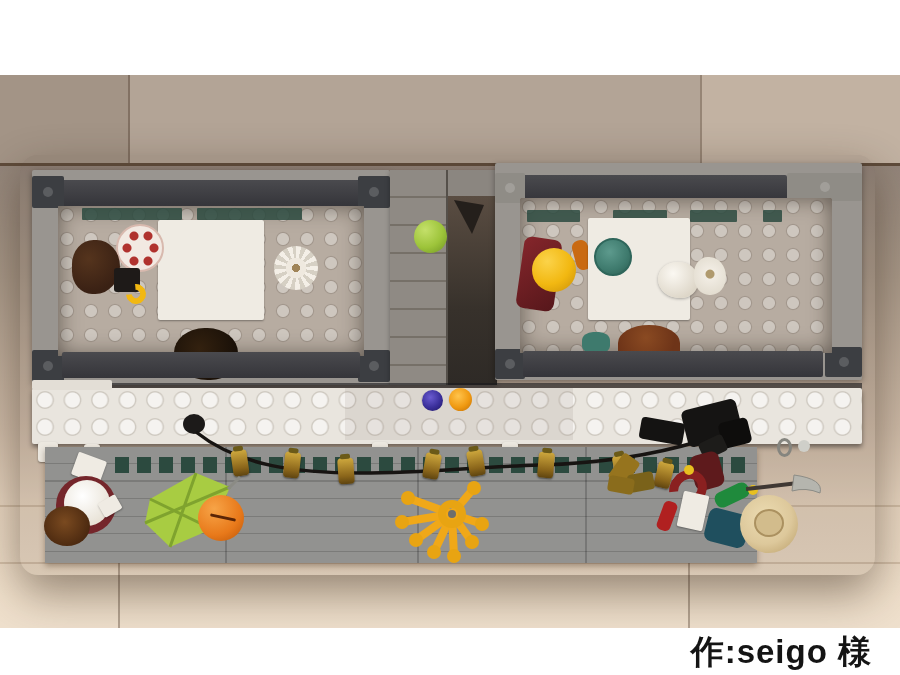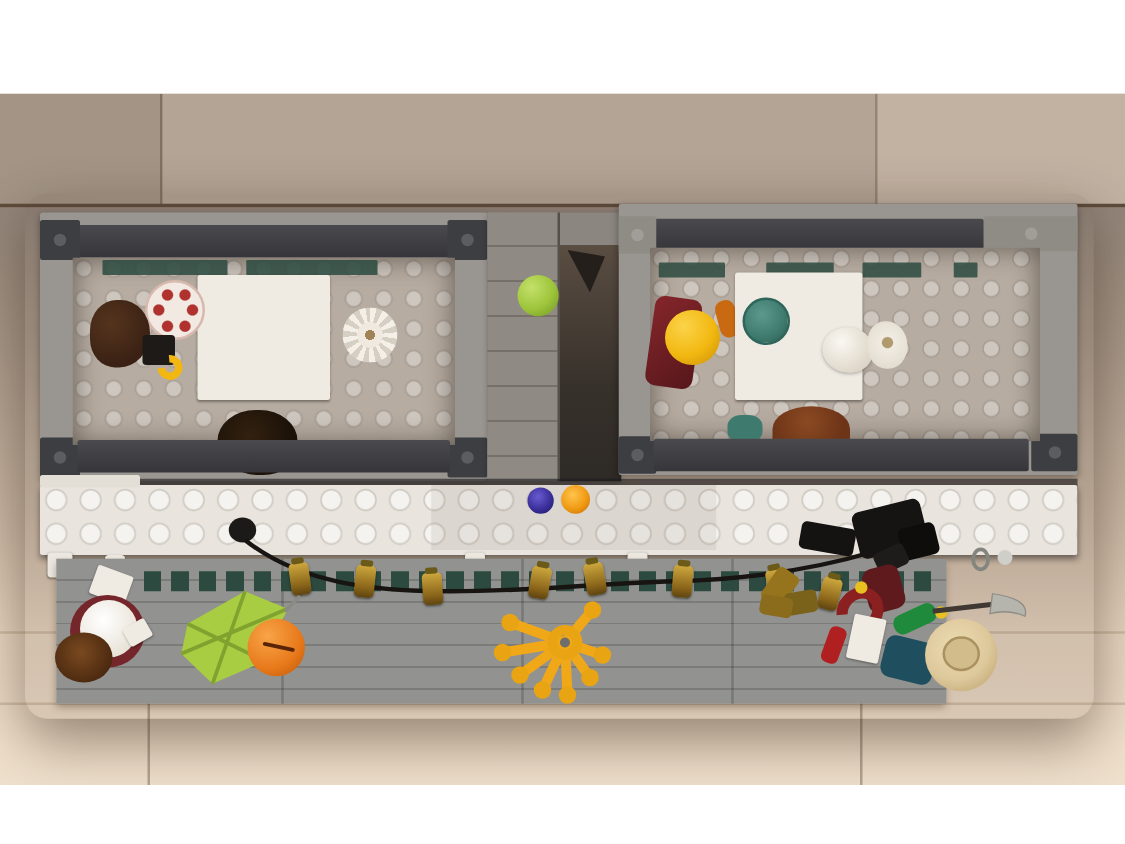--- a/index.html
+++ b/index.html
@@ -249,13 +249,14 @@
         <path d="M48,4 Q78,8 74,22 Q60,16 46,20 Z" fill="#b5b5ae" stroke="#8c8c86" stroke-width="1"></path>
       </svg>
       <div class="abs" style="left:132px;top:52px;width:58px;height:58px;border-radius:50%;
         background:radial-gradient(circle at 42% 38%,#ecdcb2,var(--hat_tan) 55%,#b89c66)">
         <div class="abs" style="left:14px;top:14px;width:30px;height:28px;border-radius:50%;background:#d2bc8c;border:2px solid #ab9160"></div>
       </div>
     </div>
 
   </div>
 
+  <div id="caption">作:seigo 様</div>
 </div>
 
 </body></html>

